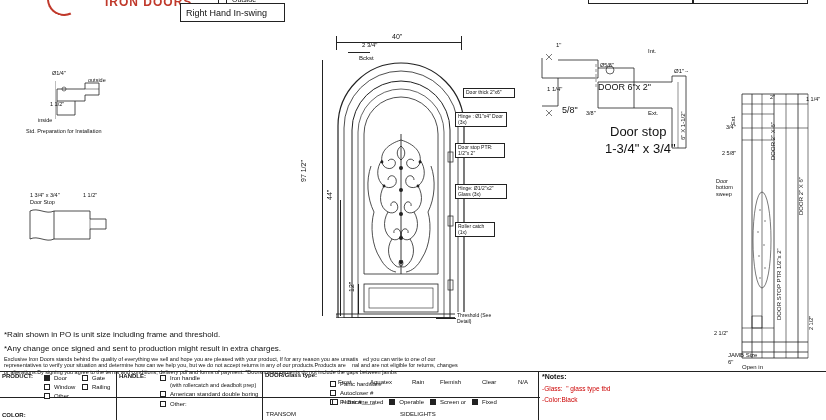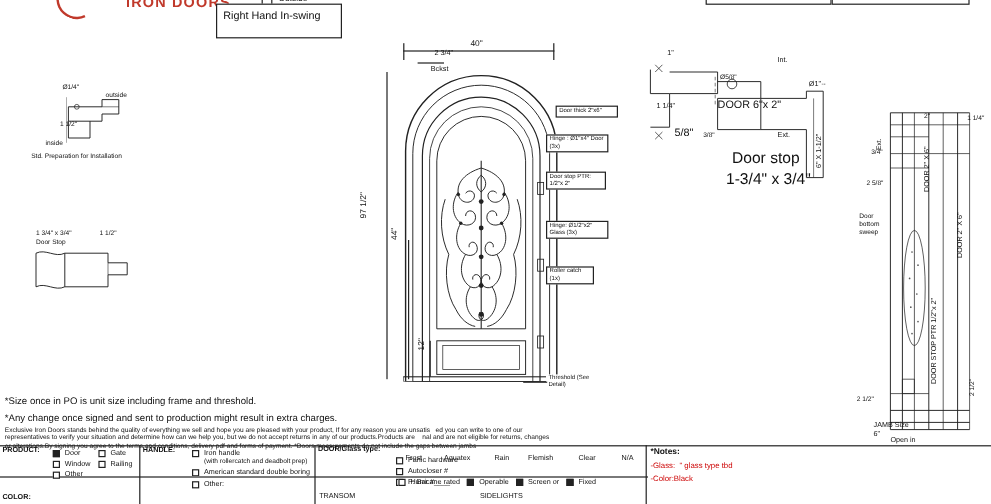--- a/index.html
+++ b/index.html
@@ -47,21 +47,21 @@
 </style>
 </head>
 <body>
 
 <div id="logo-swoosh"></div>
 <div class="txt bold" style="left:105px; top:-4px; color:#c0392b; font-size:12px; letter-spacing:1px;">IRON DOORS</div>
 
 <div class="txt md" style="left:232px; top:-4px;">Outside</div>
 <div class="abs" style="left:218px; top:-3px; width:9px; height:9px; border:1px solid #222;"></div>
 
-<div class="box" style="left:180px; top:3px; width:105px; height:29px;">
+<div class="box" style="left:180px; top:3px; width:105px; height:19px;">
   <div class="txt lg" style="left:5px; top:4px;">Right Hand In-swing</div>
 </div>
 
 <div class="box" style="left:588px; top:-18px; width:105px; height:22px;">
   
 </div>
 <div class="box" style="left:693px; top:-18px; width:115px; height:22px;">
   
 </div>
 
@@ -244,21 +244,21 @@
 bottom
 sweep</div>
 <div class="txt tiny" style="left:714px; top:330px;">2 1/2"</div>
 <div class="txt sm" style="left:728px; top:352px;">JAMB Size
 6"</div>
 <div class="txt sm" style="left:742px; top:364px;">Open in</div>
 <div class="txt tiny" style="left:806px; top:96px;">1 1/4"</div>
 <div class="txt tiny" style="left:808px; top:330px; transform:rotate(-90deg); transform-origin:left top;">2 1/2"</div>
 <div class="txt tiny" style="left:770px; top:94px;">2"</div>
 
-<div class="txt" style="left:4px; top:330px; font-size:8px;">*Size once in PO is unit size including frame and threshold.</div>
+<div class="txt" style="left:4px; top:330px; font-size:8px;">*Rain shown in PO is unit size including frame and threshold.</div>
 <div class="txt" style="left:4px; top:344px; font-size:8px;">*Any change once signed and sent to production might result in extra charges.</div>
 <div class="txt tiny" style="left:4px; top:356px; width:560px; white-space:pre-wrap;">Exclusive Iron Doors stands behind the quality of everything we sell and hope you are pleased with your product, If for any reason you are unsatis   ed you can write to one of our
 representatives to verify your situation and determine how can we help you, but we do not accept returns in any of our products.Products are    nal and are not eligible for returns, changes
 or alterations.By signing you agree to the terms and conditions, delivery pdf and forms of payment. *Doors measurements do not include the gaps between jambs</div>
 
 <div id="form-area">
   <div class="line" style="left:0; top:0; width:826px; height:1px;"></div>
   <div class="line" style="left:0; top:26px; width:540px; height:1px;"></div>
   <div class="line" style="left:116px; top:0; width:1px; height:49px;"></div>
   <div class="line" style="left:262px; top:0; width:1px; height:49px;"></div>

